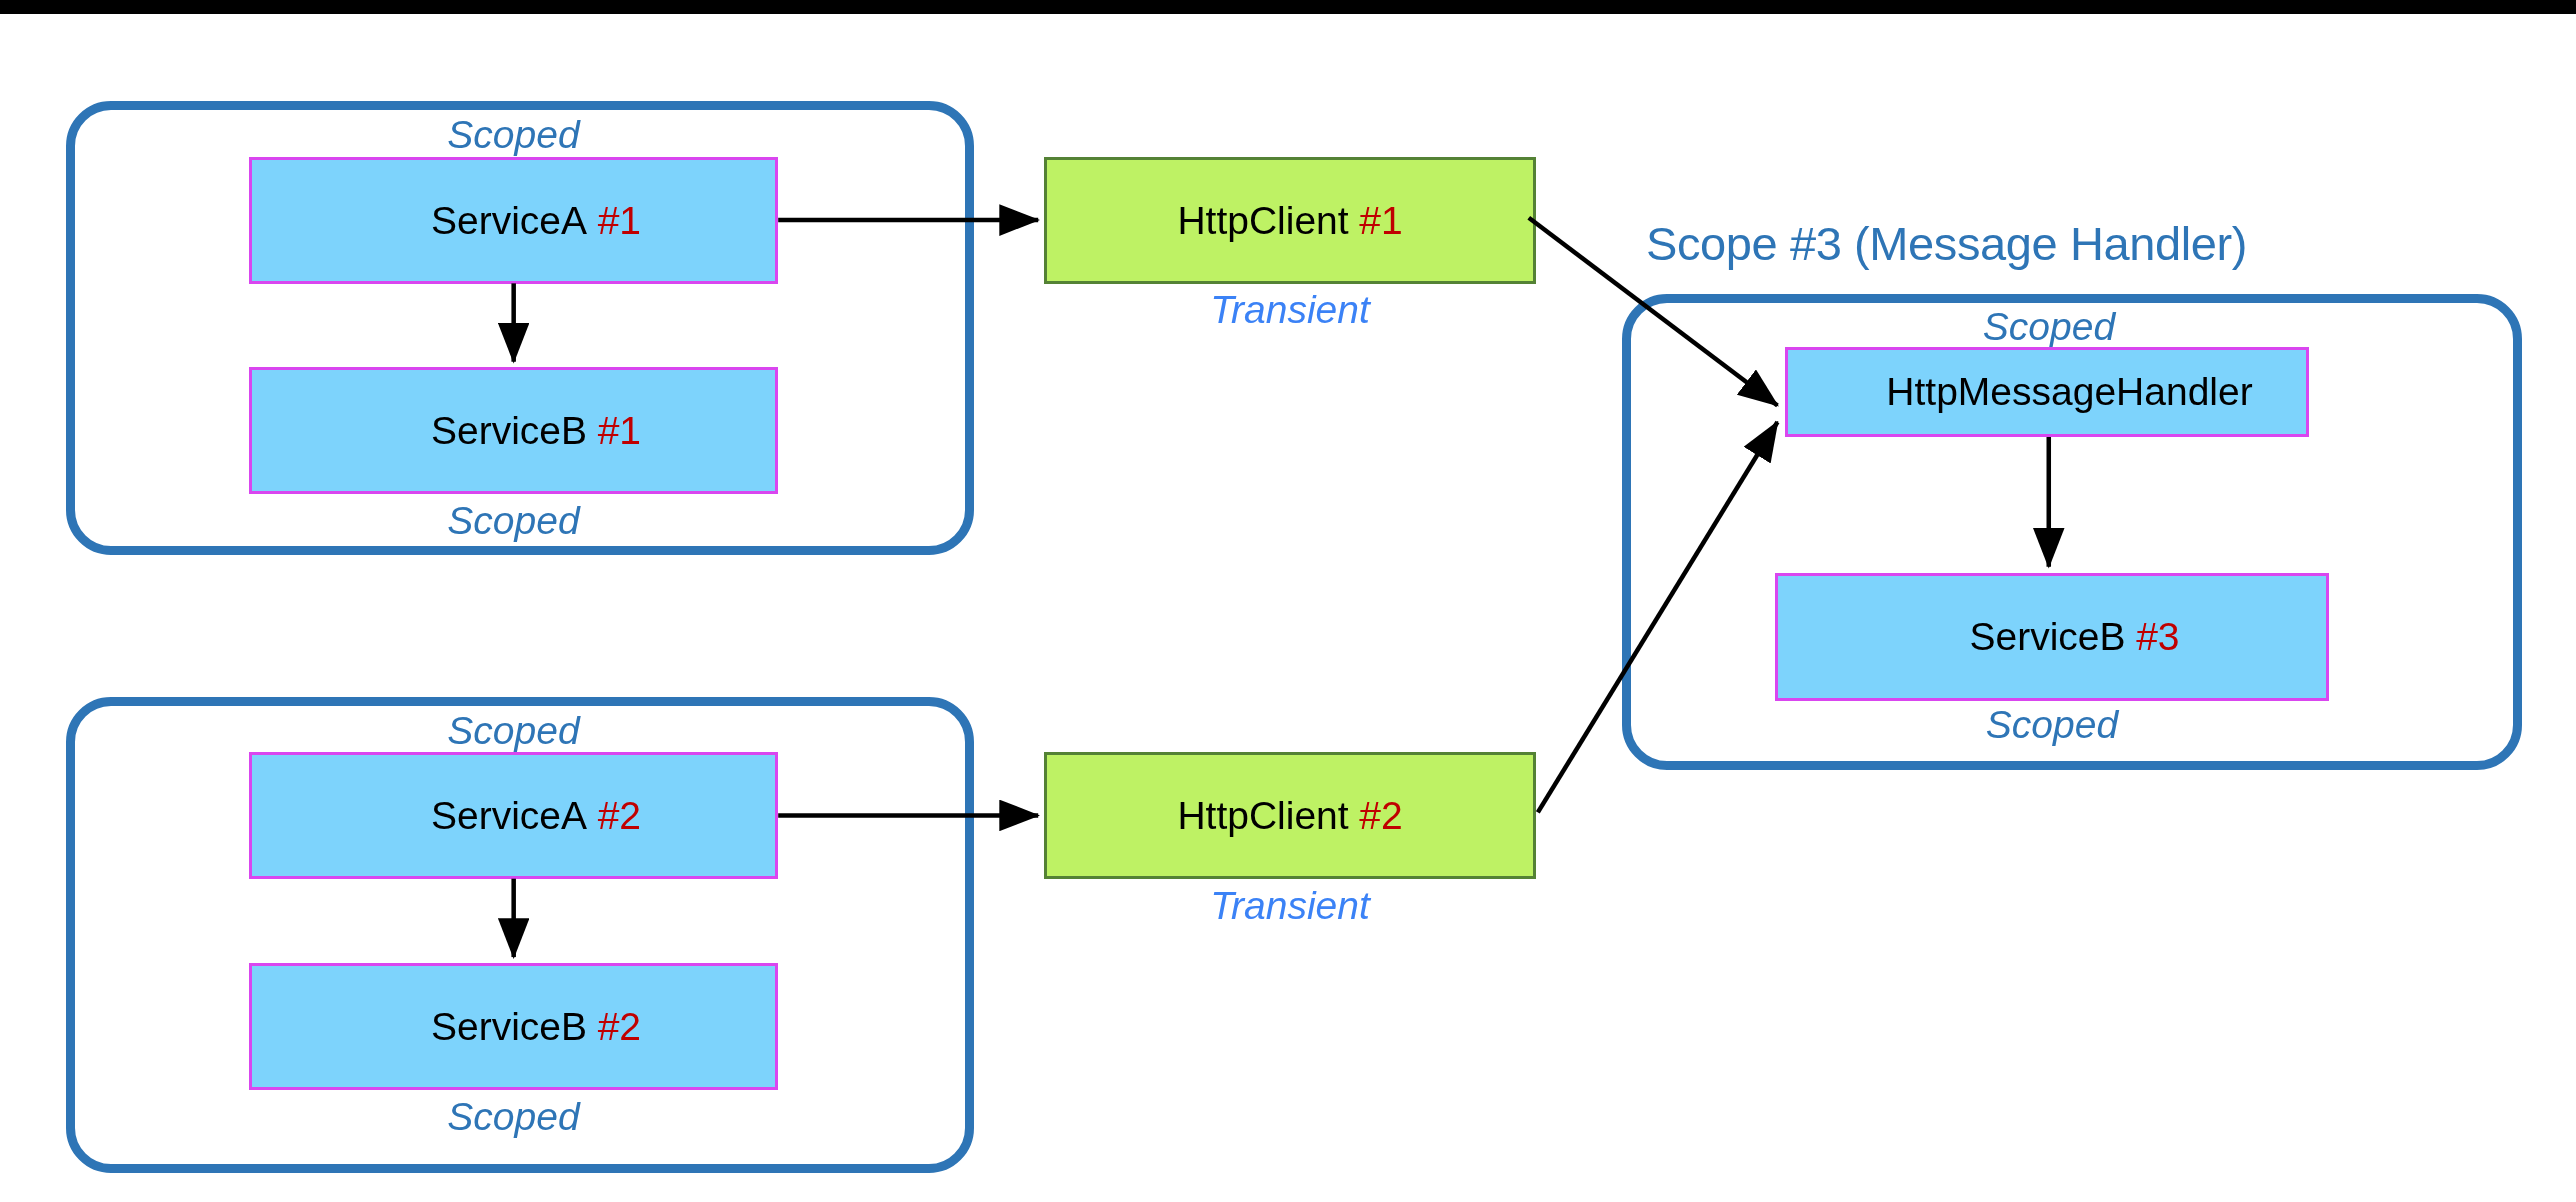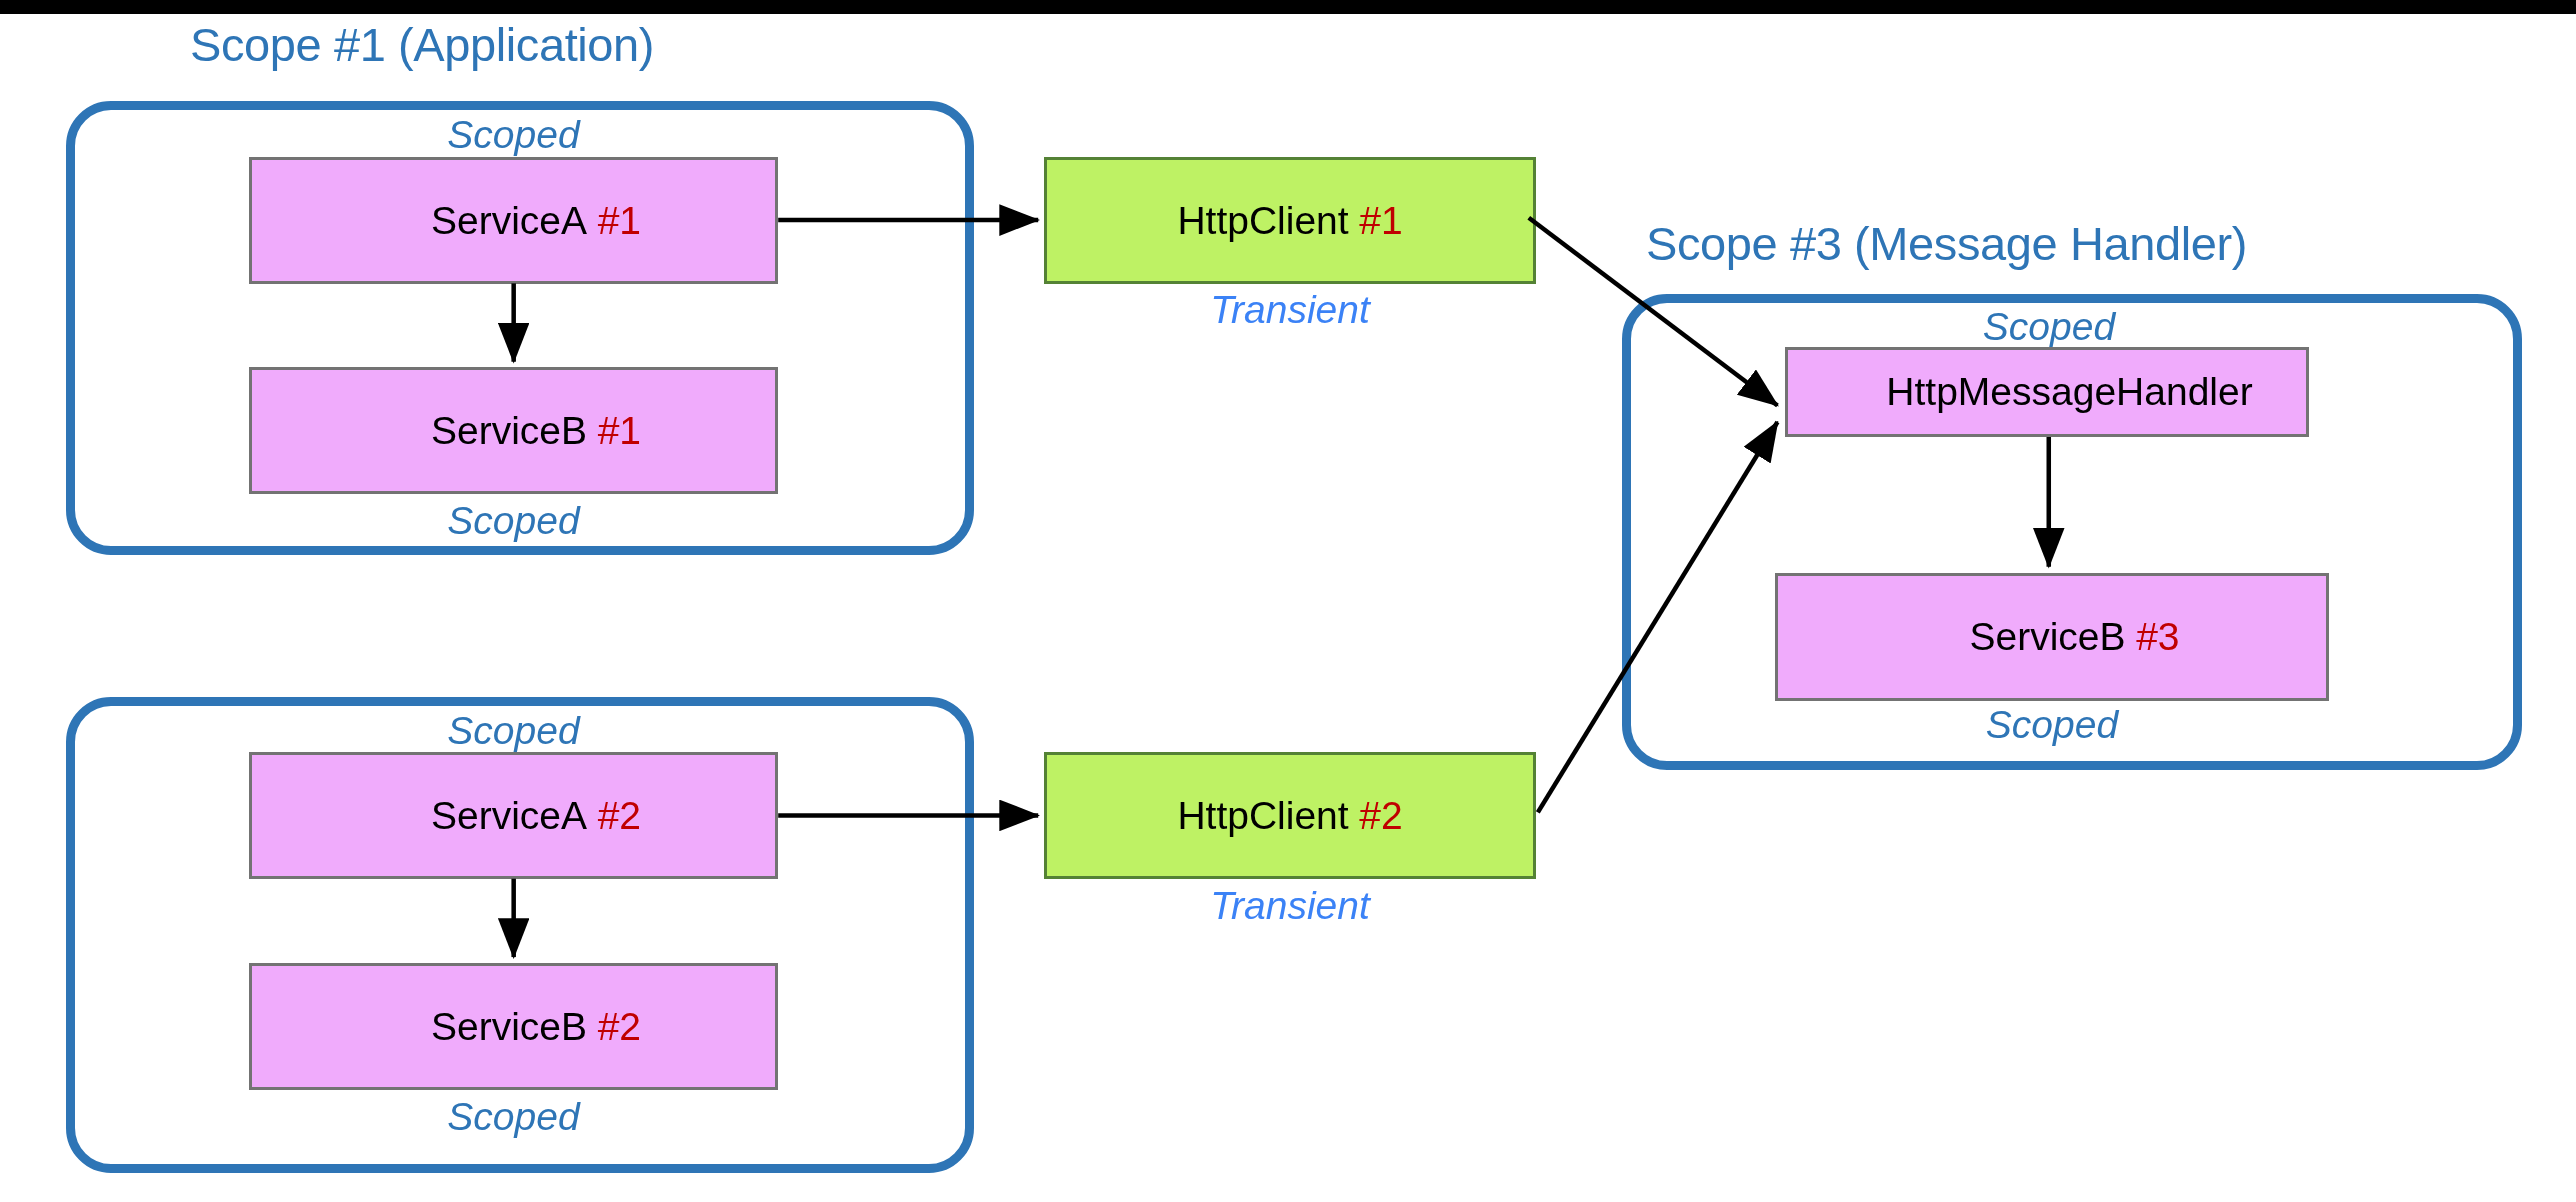--- a/index.html
+++ b/index.html
@@ -50,22 +50,22 @@
     box-sizing: border-box;
     display: flex;
     align-items: center;
     justify-content: center;
     font-family: "Liberation Sans", sans-serif;
     font-size: 39px;
     color: #000000;
     white-space: nowrap;
   }
   .node.blue {
-    background: #f0abfc;
-    border: 3px solid #737373;
+    background: #7dd3fc;
+    border: 3px solid #d946ef;
     padding-left: 45px;
   }
   .node.green {
     background: #bef264;
     border: 3.8px solid #548235;
   }
   .node .num {
     color: #c00000;
     margin-left: 10.6px;
   }
@@ -91,21 +91,20 @@
     pointer-events: none;
   }
 </style>
 </head>
 <body>
 
 <div id="canvas">
 
   <div class="top-band"></div>
 
-  <div class="scope-title" style="left:190px; top:19.6px;">Scope #1 (Application)</div>
 
   <div class="scope-box" style="left:66px; top:101px; width:908px; height:454px;"></div>
 
   <div class="lifetime scoped" style="left:249px; top:113px; width:529px;">Scoped</div>
 
   <div class="node blue" style="left:249px; top:157px; width:529px; height:127px;">
     <span>ServiceA</span>
       <span class="num">#1</span>
   </div>
 

